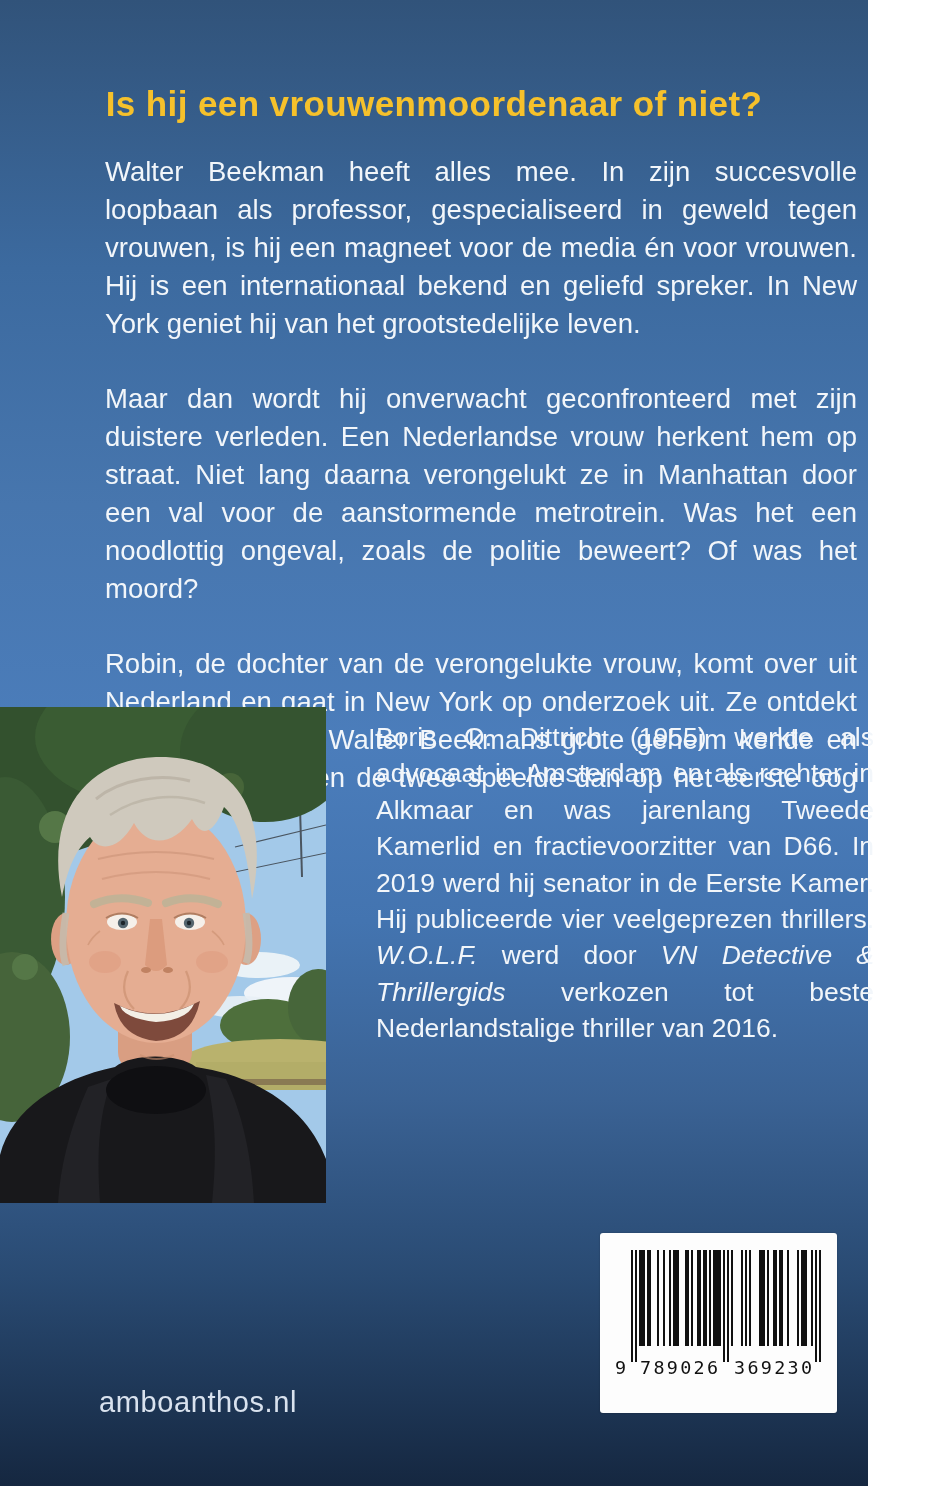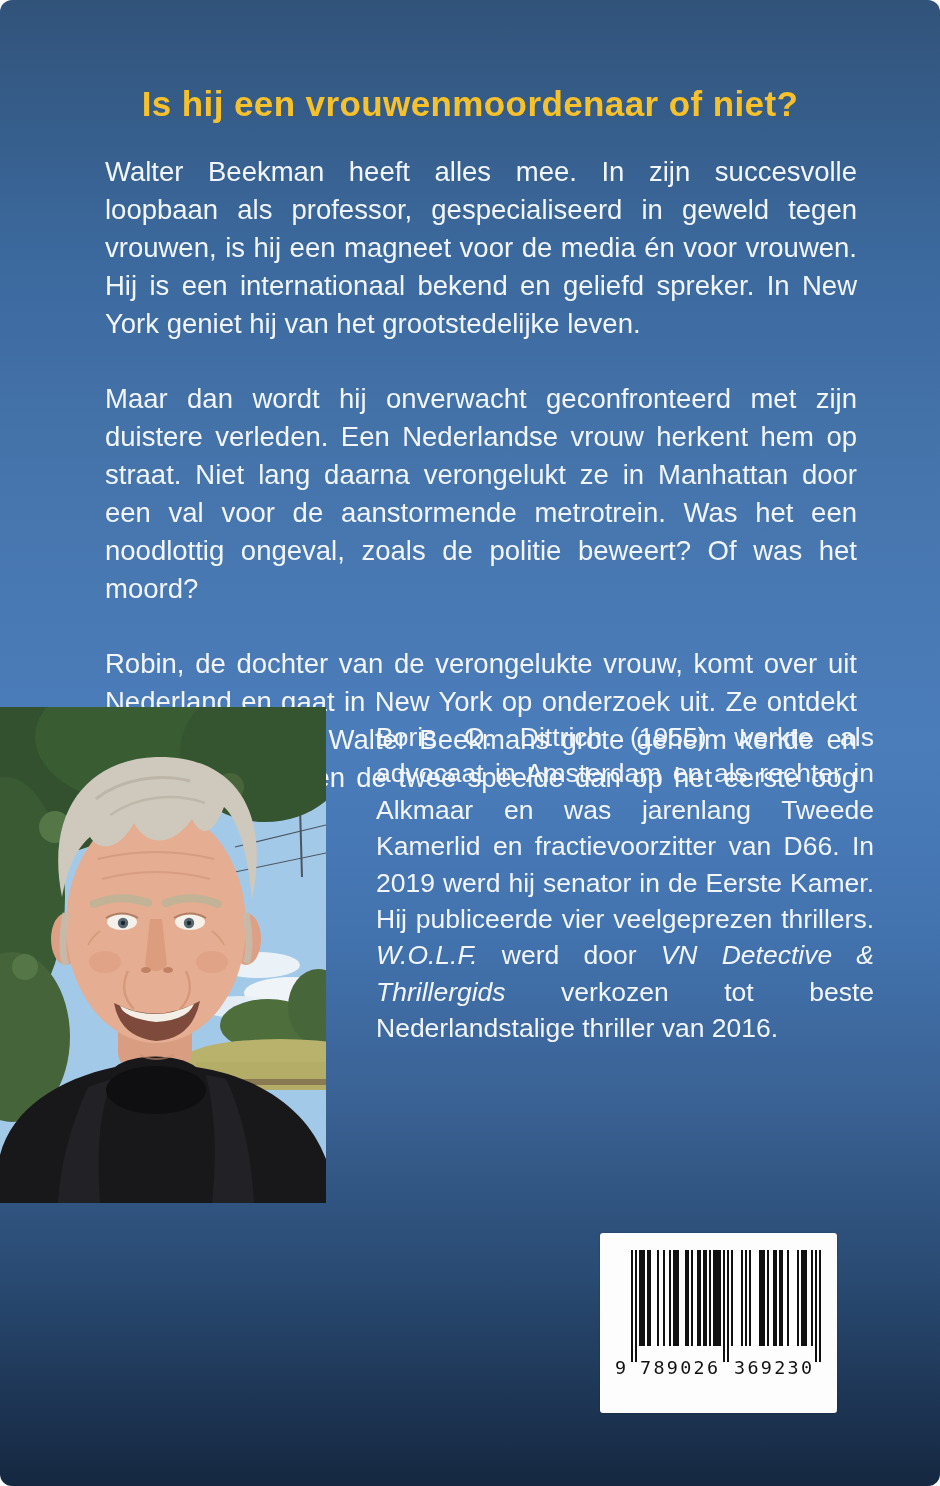--- a/index.html
+++ b/index.html
@@ -3,31 +3,30 @@
 <meta charset="utf-8">
 <style>
   html, body { margin: 0; padding: 0; }
   body {
     width: 940px; height: 1486px;
     overflow: hidden;
     font-family: "Liberation Sans", "DejaVu Sans", sans-serif;
   }
   .cover {
     position: relative;
-    width: 940px; height: 1486px;
+    width: 868px; height: 1486px;
     background: linear-gradient(to bottom,
       #31537a 0%,
       #3c6a9f 18%,
       #4776ae 34%,
       #4b7dbb 50%,
       #4374b0 62%,
       #3a6294 74%,
       #294a72 86%,
       #152740 100%);
-    border-radius: 12px;
   }
   .title {
     position: absolute;
     top: 84px; left: 0; right: 0;
     margin: 0;
     text-align: center;
     font-size: 35px;
     font-weight: 700;
     letter-spacing: 0.4px;
     color: #f6c12b;
@@ -218,14 +217,15 @@
         <rect x="85" y="0" width="3" height="48"></rect>
         <rect x="90" y="0" width="1" height="48"></rect>
         <rect x="92" y="0" width="1" height="56"></rect>
         <rect x="94" y="0" width="1" height="56"></rect>
         <text x="-2.5" y="62" text-anchor="end">9</text>
         <text x="4.5" y="62" textLength="39" lengthAdjust="spacing">789026</text>
         <text x="51.5" y="62" textLength="39" lengthAdjust="spacing">369230</text>
       </svg>
   </div>
 
+  <div class="publisher">amboanthos.nl</div>
 
 </div>
 
 </body></html>

